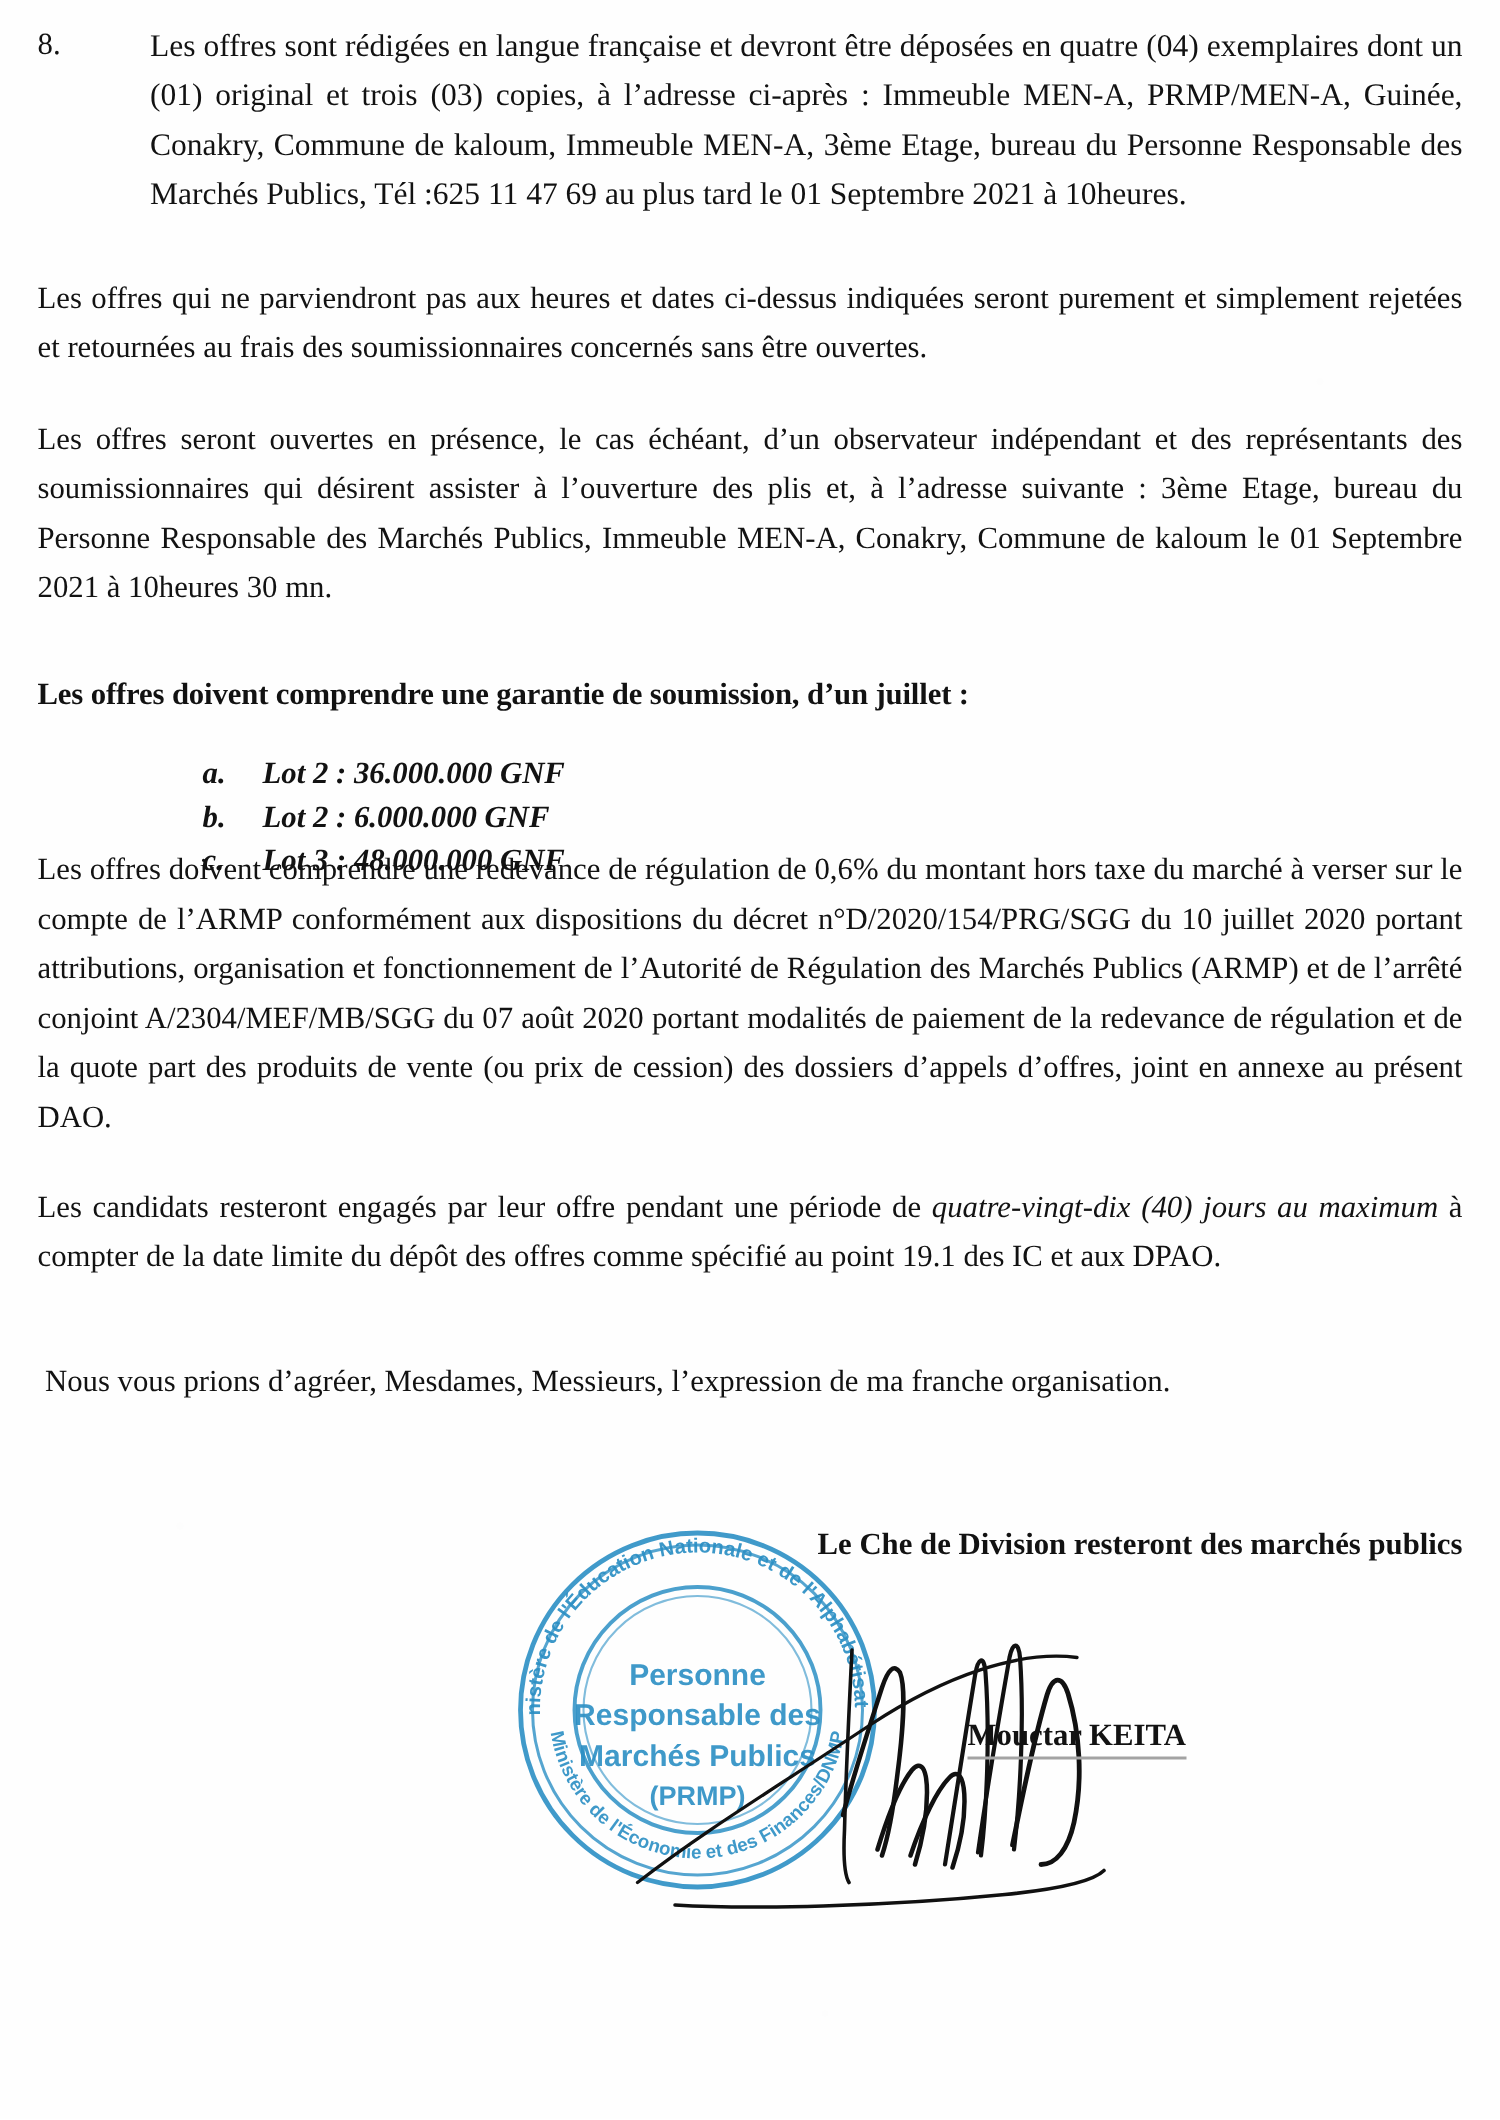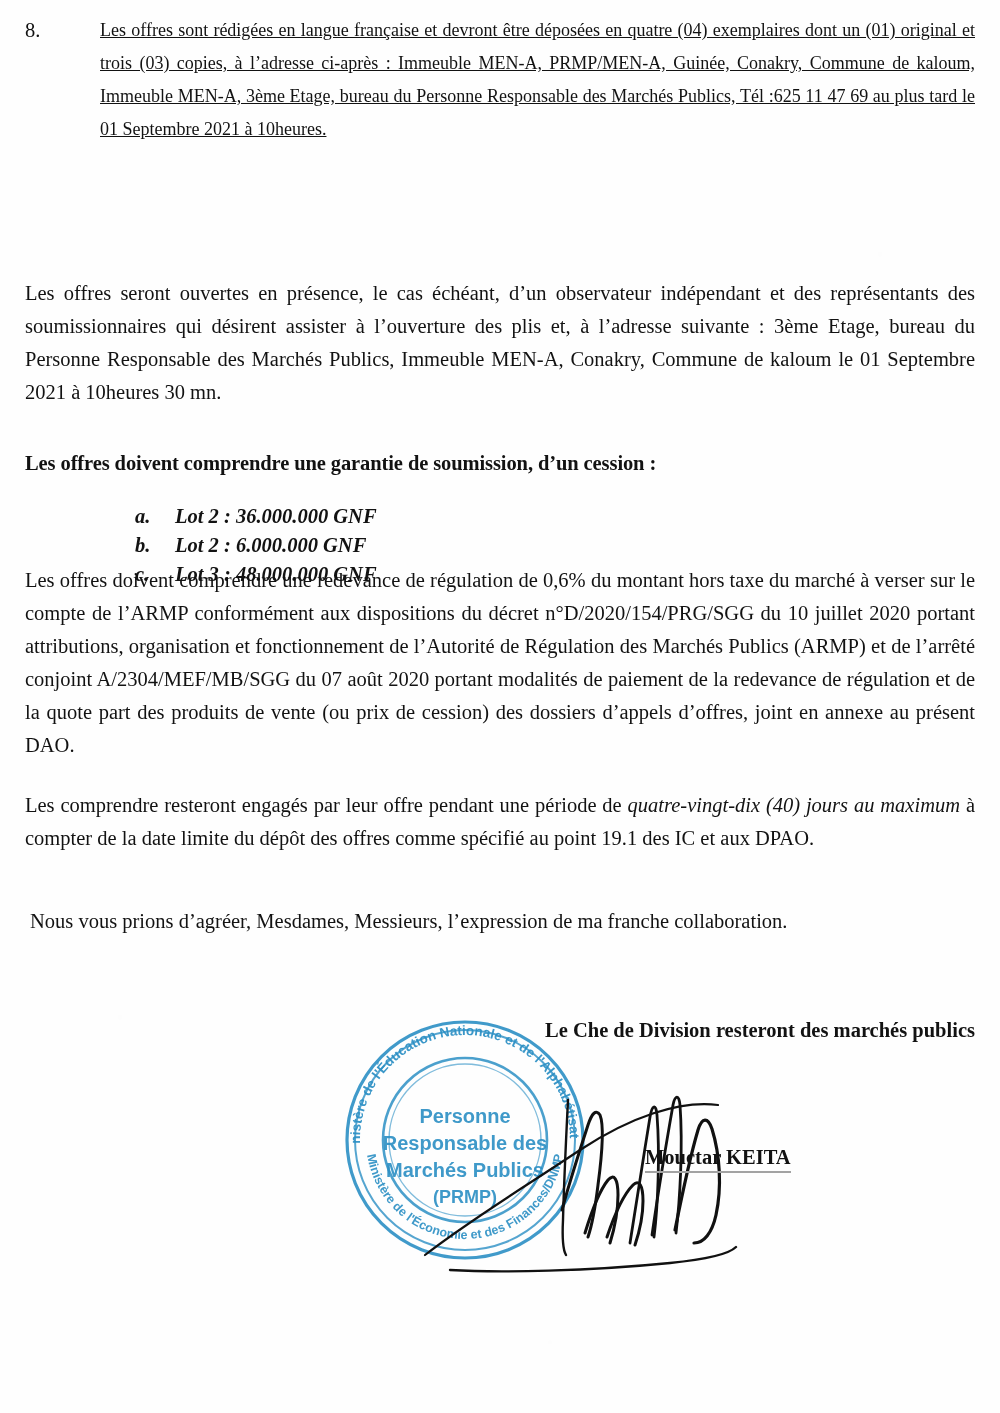--- a/index.html
+++ b/index.html
@@ -32,25 +32,24 @@
     align-items: flex-start;
   }
   .clause-num {
     width: 75px;
     flex: 0 0 75px;
     font-size: 20.5px;
     line-height: 33px;
   }
   .clause-body {
     flex: 1 1 auto;
-    font-size: 18px;
+    font-size: 21px;
     line-height: 33px;
     text-align: justify;
     text-justify: inter-word;
-    text-decoration: underline;
   }
 
   
   .para {
     position: absolute;
     font-size: 20.5px;
     line-height: 33px;
     text-align: justify;
     text-justify: inter-word;
   }
@@ -146,47 +145,48 @@
 </head>
 <body>
 
 <div class="page">
 
   <div class="clause">
     <div class="clause-num">8.</div>
     <div class="clause-body">Les offres sont rédigées en langue française et devront être déposées en quatre (04) exemplaires dont  un (01) original et trois (03) copies, à l’adresse ci-après : Immeuble MEN-A, PRMP/MEN-A, Guinée, Conakry, Commune de kaloum, Immeuble MEN-A, 3ème Etage, bureau du Personne Responsable des Marchés Publics,   Tél :625 11 47 69 au plus tard le 01 Septembre 2021 à 10heures.</div>
   </div>
 
+  <div class="para" id="para-rejet">Les offres qui ne parviendront pas aux heures et dates ci-dessus indiquées seront purement et simplement rejetées et retournées au frais des soumissionnaires concernés sans être ouvertes.</div>
 
   <div class="para" id="para-ouvert">Les offres seront ouvertes en présence, le cas échéant, d’un observateur indépendant et des représentants des soumissionnaires qui désirent assister à l’ouverture des plis et, à l’adresse suivante : 3ème Etage, bureau du Personne Responsable des Marchés Publics, Immeuble MEN-A, Conakry, Commune de kaloum le 01 Septembre 2021 à 10heures 30 mn.</div>
 
-  <div class="heading-bold">Les offres doivent comprendre une garantie de soumission, d’un cession :</div>
+  <div class="heading-bold">Les offres doivent comprendre une garantie de soumission, d’un juillet :</div>
 
   <ul class="lot-list">
     <li class="lot-item">
       <span class="lot-marker">a.</span>
       <span class="lot-text">Lot 2 : 36.000.000 GNF</span>
     </li>
     <li class="lot-item">
       <span class="lot-marker">b.</span>
       <span class="lot-text">Lot 2 : 6.000.000 GNF</span>
     </li>
     <li class="lot-item">
       <span class="lot-marker">c.</span>
       <span class="lot-text">Lot 3 : 48.000.000 GNF</span>
     </li>
   </ul>
 
   <div class="para" id="para-redev">Les offres doivent comprendre une redevance de régulation de 0,6% du montant hors taxe du marché à verser sur le compte de l’ARMP conformément aux dispositions du décret n°D/2020/154/PRG/SGG du 10 juillet 2020 portant attributions, organisation et fonctionnement de l’Autorité de Régulation des Marchés Publics (ARMP) et de l’arrêté conjoint A/2304/MEF/MB/SGG du 07 août 2020 portant modalités de paiement de la redevance de régulation et de la quote part des produits de vente (ou  prix de cession) des dossiers d’appels d’offres, joint en annexe au présent DAO.</div>
 
   <div class="para" id="para-engage">
-    <span>Les comprendre resteront engagés par leur offre pendant une période de </span><em class="it">quatre-vingt-dix (40) jours au maximum</em><span> à compter de la date limite du dépôt des offres comme spécifié au point 19.1 des IC et aux DPAO.</span>
+    <span>Les candidats resteront engagés par leur offre pendant une période de </span><em class="it">quatre-vingt-dix (40) jours au maximum</em><span> à compter de la date limite du dépôt des offres comme spécifié au point 19.1 des IC et aux DPAO.</span>
   </div>
 
-  <div class="para" id="para-cloture">Nous vous prions d’agréer, Mesdames, Messieurs, l’expression de ma franche collaboration.</div>
+  <div class="para" id="para-cloture">Nous vous prions d’agréer, Mesdames, Messieurs, l’expression de ma franche organisation.</div>
 
   <div class="sig-title">Le Che de Division resteront des marchés publics</div>
 
   <div class="stamp-layer">
     <svg width="460" height="270" viewBox="0 0 460 270">
       <defs>
         <path id="arcTop" d="M 30,135 A 105,105 0 0 1 240,135"></path>
         <path id="arcBottom" d="M 36,135 A 99,99 0 0 0 234,135"></path>
       </defs>
 

